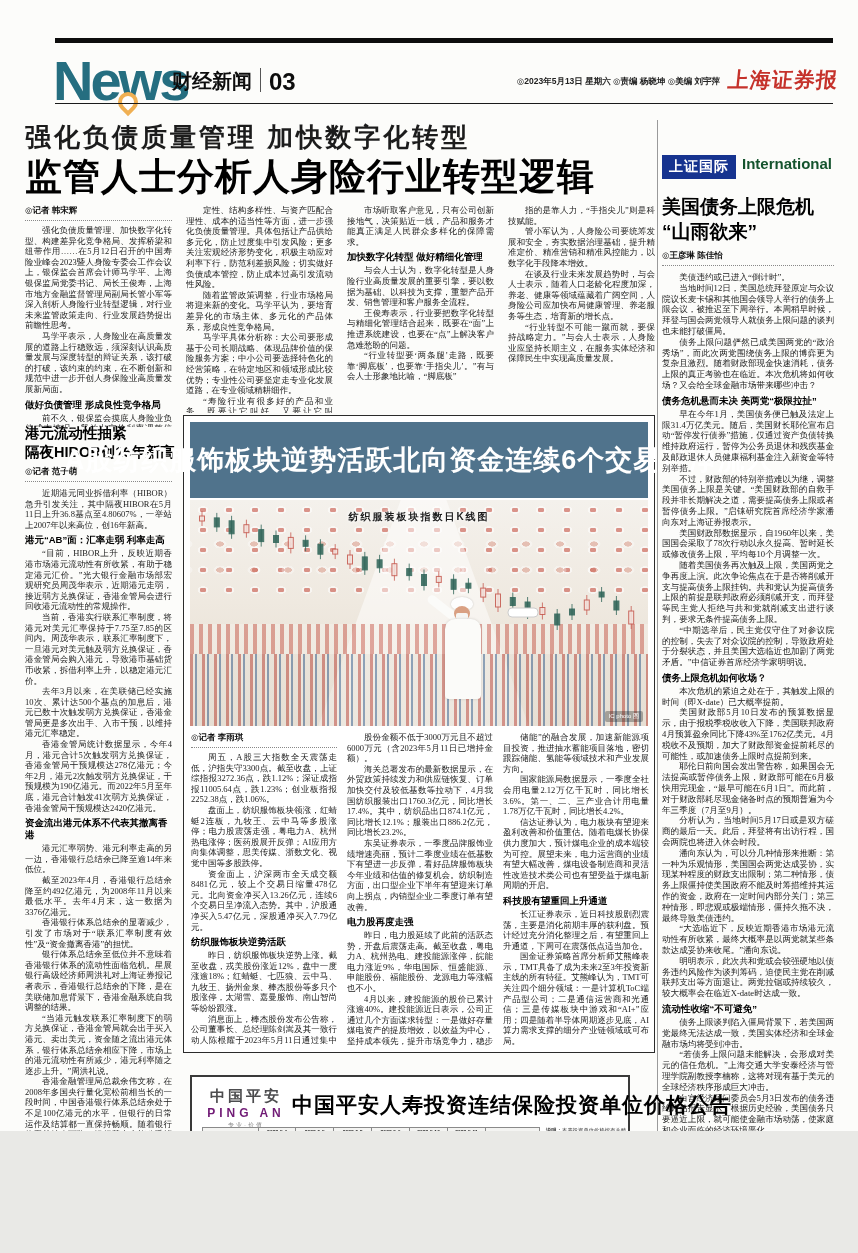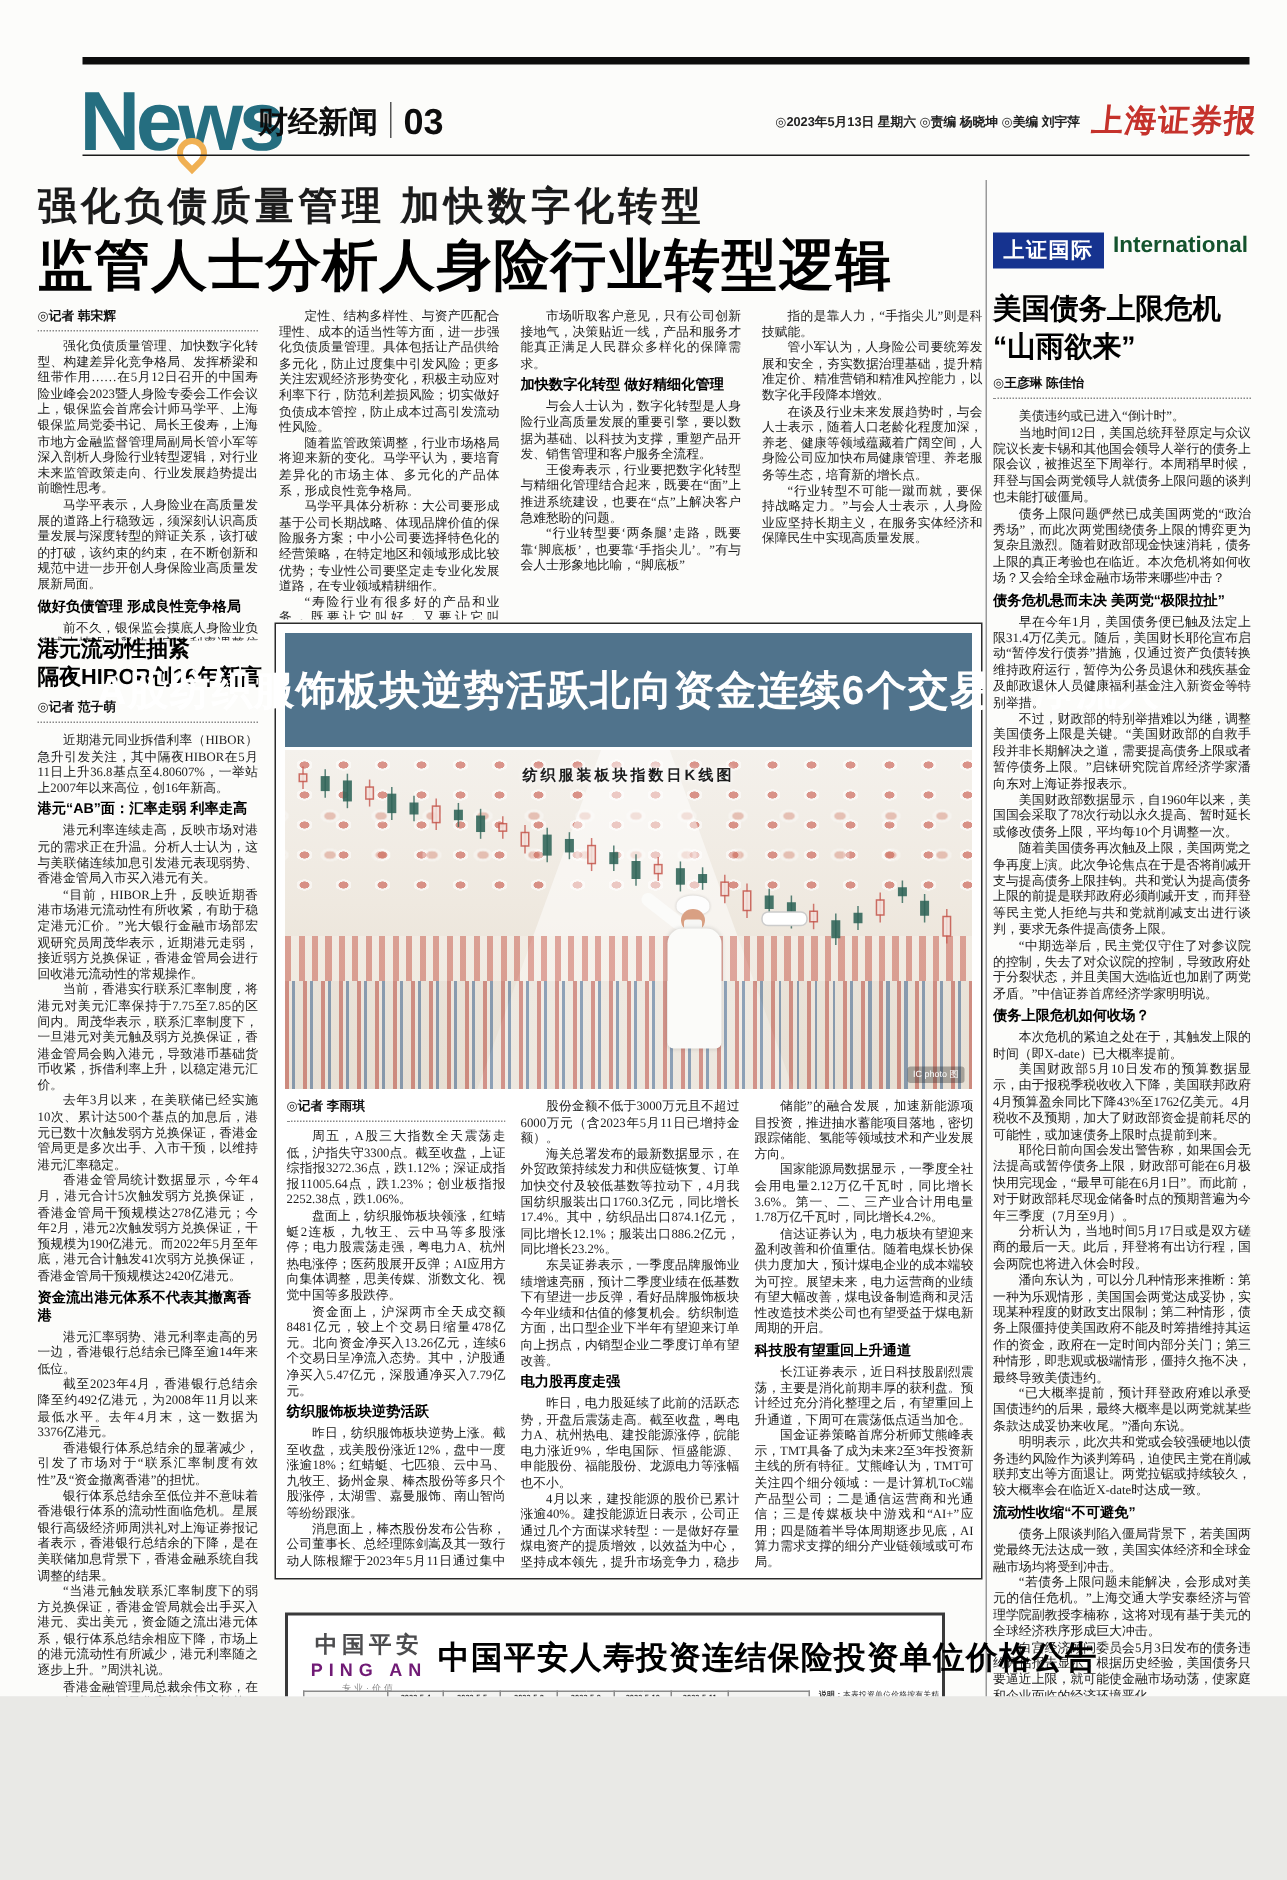--- a/index.html
+++ b/index.html
@@ -149,21 +149,20 @@
     </div>
 
   <div class="abs hk-headline">
     <div>港元流动性抽紧</div>
     <div>隔夜HIBOR创16年新高</div>
   </div>
   <div class="abs hk-byline byline">◎记者 范子萌</div>
   <div class="abs colbox hk-body">
       <p class="para">近期港元同业拆借利率（HIBOR）急升引发关注，其中隔夜HIBOR在5月11日上升36.8基点至4.80607%，一举站上2007年以来高位，创16年新高。</p>
       <h4 class="sub">港元“AB”面：汇率走弱 利率走高</h4>
-      <p class="para">港元利率连续走高，反映市场对港元的需求正在升温。分析人士认为，这与美联储连续加息引发港元表现弱势、香港金管局入市买入港元有关。</p>
       <p class="para">“目前，HIBOR上升，反映近期香港市场港元流动性有所收紧，有助于稳定港元汇价。”光大银行金融市场部宏观研究员周茂华表示，近期港元走弱，接近弱方兑换保证，香港金管局会进行回收港元流动性的常规操作。</p>
       <p class="para">当前，香港实行联系汇率制度，将港元对美元汇率保持于7.75至7.85的区间内。周茂华表示，联系汇率制度下，一旦港元对美元触及弱方兑换保证，香港金管局会购入港元，导致港币基础货币收紧，拆借利率上升，以稳定港元汇价。</p>
       <p class="para">去年3月以来，在美联储已经实施10次、累计达500个基点的加息后，港元已数十次触发弱方兑换保证，香港金管局更是多次出手、入市干预，以维持港元汇率稳定。</p>
       <p class="para">香港金管局统计数据显示，今年4月，港元合计5次触发弱方兑换保证，香港金管局干预规模达278亿港元；今年2月，港元2次触发弱方兑换保证，干预规模为190亿港元。而2022年5月至年底，港元合计触发41次弱方兑换保证，香港金管局干预规模达2420亿港元。</p>
       <h4 class="sub">资金流出港元体系不代表其撤离香港</h4>
       <p class="para">港元汇率弱势、港元利率走高的另一边，香港银行总结余已降至逾14年来低位。</p>
       <p class="para">截至2023年4月，香港银行总结余降至约492亿港元，为2008年11月以来最低水平。去年4月末，这一数据为3376亿港元。</p>
       <p class="para">香港银行体系总结余的显著减少，引发了市场对于“联系汇率制度有效性”及“资金撤离香港”的担忧。</p>
       <p class="para">银行体系总结余至低位并不意味着香港银行体系的流动性面临危机。星展银行高级经济师周洪礼对上海证券报记者表示，香港银行总结余的下降，是在美联储加息背景下，香港金融系统自我调整的结果。</p>
       <p class="para">“当港元触发联系汇率制度下的弱方兑换保证，香港金管局就会出手买入港元、卖出美元，资金随之流出港元体系，银行体系总结余相应下降，市场上的港元流动性有所减少，港元利率随之逐步上升。”周洪礼说。</p>
@@ -303,21 +302,21 @@
       <p class="para">不过，财政部的特别举措难以为继，调整美国债务上限是关键。“美国财政部的自救手段并非长期解决之道，需要提高债务上限或者暂停债务上限。”启铼研究院首席经济学家潘向东对上海证券报表示。</p>
       <p class="para">美国财政部数据显示，自1960年以来，美国国会采取了78次行动以永久提高、暂时延长或修改债务上限，平均每10个月调整一次。</p>
       <p class="para">随着美国债务再次触及上限，美国两党之争再度上演。此次争论焦点在于是否将削减开支与提高债务上限挂钩。共和党认为提高债务上限的前提是联邦政府必须削减开支，而拜登等民主党人拒绝与共和党就削减支出进行谈判，要求无条件提高债务上限。</p>
       <p class="para">“中期选举后，民主党仅守住了对参议院的控制，失去了对众议院的控制，导致政府处于分裂状态，并且美国大选临近也加剧了两党矛盾。”中信证券首席经济学家明明说。</p>
       <h4 class="sub">债务上限危机如何收场？</h4>
       <p class="para">本次危机的紧迫之处在于，其触发上限的时间（即X-date）已大概率提前。</p>
       <p class="para">美国财政部5月10日发布的预算数据显示，由于报税季税收收入下降，美国联邦政府4月预算盈余同比下降43%至1762亿美元。4月税收不及预期，加大了财政部资金提前耗尽的可能性，或加速债务上限时点提前到来。</p>
       <p class="para">耶伦日前向国会发出警告称，如果国会无法提高或暂停债务上限，财政部可能在6月极快用完现金，“最早可能在6月1日”。而此前，对于财政部耗尽现金储备时点的预期普遍为今年三季度（7月至9月）。</p>
       <p class="para">分析认为，当地时间5月17日或是双方磋商的最后一天。此后，拜登将有出访行程，国会两院也将进入休会时段。</p>
       <p class="para">潘向东认为，可以分几种情形来推断：第一种为乐观情形，美国国会两党达成妥协，实现某种程度的财政支出限制；第二种情形，债务上限僵持使美国政府不能及时筹措维持其运作的资金，政府在一定时间内部分关门；第三种情形，即悲观或极端情形，僵持久拖不决，最终导致美债违约。</p>
-      <p class="para">“已大概率提前，预计拜登政府难以承受国债违约的后果，最终大概率是以两党就某些条款达成妥协来收尾。”潘向东说。</p>
+      <p class="para">“大选临近下，反映近期香港市场港元流动性有所收紧，最终大概率是以两党就某些条款达成妥协来收尾。”潘向东说。</p>
       <p class="para">明明表示，此次共和党或会较强硬地以债务违约风险作为谈判筹码，迫使民主党在削减联邦支出等方面退让。两党拉锯或持续较久，较大概率会在临近X-date时达成一致。</p>
       <h4 class="sub">流动性收缩“不可避免”</h4>
       <p class="para">债务上限谈判陷入僵局背景下，若美国两党最终无法达成一致，美国实体经济和全球金融市场均将受到冲击。</p>
       <p class="para">“若债务上限问题未能解决，会形成对美元的信任危机。”上海交通大学安泰经济与管理学院副教授李楠称，这将对现有基于美元的全球经济秩序形成巨大冲击。</p>
       <p class="para">白宫经济顾问委员会5月3日发布的债务违约评估报告显示，根据历史经验，美国债务只要逼近上限，就可能使金融市场动荡，使家庭和企业面临的经济环境恶化。</p>
       <p class="para">市场也已对此作出反应，短期限美债利率抬升幅度远高于其他期限。截至5月12日收盘，1月期、3月期美债收益率分别收于5.24%、5.75%。</p>
       <p class="para">分析人士普遍认为，债务上限问题最终会“有惊无险”地解决，但这一过程将不可避免地导致短期流动性紧缩。</p>
     </div>
 
   <div class="abs ad-box">

